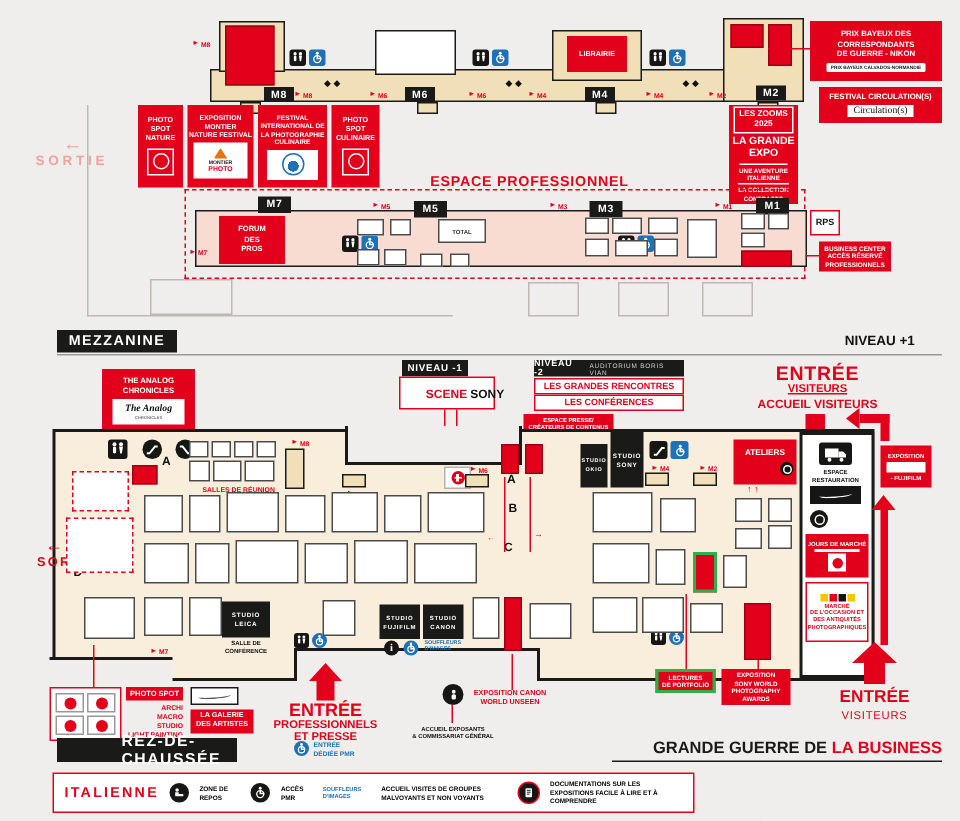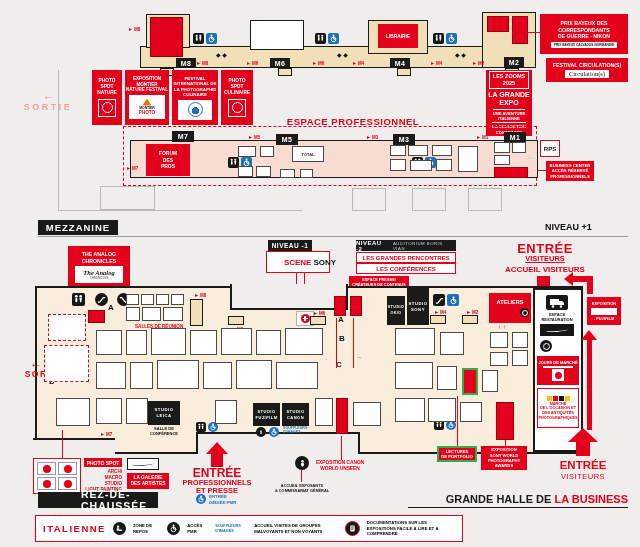--- a/index.html
+++ b/index.html
@@ -268,21 +268,21 @@
     </div>
   <div class="abs rline" style="left:537px;top:170px;width:9px;height:1px;"></div>
   <div class="abs rb flexc" style="left:546px;top:161px;width:48px;height:20px;font-size:4.3px;line-height:1.3;">
     <span>BUSINESS CENTER</span>
       <span>ACCÈS RÉSERVÉ</span>
       <span>PROFESSIONNELS</span>
   </div>
 
   <div class="abs tag" style="left:38px;top:220px;width:80px;height:15px;font-size:9.5px;letter-spacing:1px;">MEZZANINE</div>
   <div class="abs" style="left:38px;top:236px;width:590px;height:1px;background:#9a9a98;"></div>
-  <div class="abs" style="left:545px;top:222px;width:83px;text-align:left;font-weight:700;font-size:9px;color:#111;">NIVEAU +1</div>
+  <div class="abs" style="left:545px;top:222px;width:83px;text-align:center;font-weight:700;font-size:9px;color:#111;">NIVEAU +1</div>
 
   <div class="abs rb flexc" style="left:68px;top:246px;width:62px;height:42px;font-size:5.2px;line-height:1.3;">
     <span>THE ANALOG</span>
       <span>CHRONICLES</span>
     <span style="background:#fff;color:#111;width:48px;height:17px;margin-top:2px;display:flex;flex-direction:column;align-items:center;justify-content:center;">
       <span style="font-family:'Liberation Serif',serif;font-style:italic;font-size:6.5px;">The Analog</span>
       <span style="font-size:2.8px;color:#777;">CHRONICLES</span>
     </span>
   </div>
   <div class="abs rline" style="left:99px;top:288px;width:1px;height:23px;"></div>
@@ -606,21 +606,21 @@
   <div class="abs rline" style="left:505px;top:440px;width:1px;height:6px;"></div>
   <div class="abs rb flexc" style="left:481px;top:446px;width:46px;height:24px;font-size:4.2px;line-height:1.3;">
     <span>EXPOSITION</span>
       <span>SONY WORLD</span>
       <span>PHOTOGRAPHY</span>
       <span>AWARDS</span>
   </div>
 
   <div class="abs tag" style="left:38px;top:492px;width:120px;height:16px;font-size:10.5px;letter-spacing:1px;padding-left:43px;">REZ-DE-CHAUSSÉE</div>
   <div class="abs" style="left:408px;top:493px;width:220px;text-align:right;font-weight:700;font-size:11px;border-bottom:1.5px solid #1a1a18;padding-bottom:2px;color:#1a1a18;">
-    <span>GRANDE HALLE DE</span> <span class="redtxt">LA BUSINESS</span>
+    <span>GRANDE GUERRE DE</span> <span class="redtxt">LA BUSINESS</span>
   </div>
 
   <div class="abs" style="left:35px;top:515px;width:428px;height:27px;background:#fff;border:1.5px solid #e2001a;display:flex;align-items:center;gap:7px;padding:0 7px;">
     <span class="redtxt" style="font-size:9.5px;letter-spacing:1.5px;">ITALIENNE</span>
     <span class="iccirc" style="width:13px;height:13px;flex:none;">
       <svg class="svgic" width="9" height="9" viewBox="0 0 10 10">
           <circle cx="3.4" cy="3" r="1.3" fill="#fff"></circle>
           <path d="M2 4.6v3h6v-1.6H4.6V4.6z" fill="#fff"></path>
         </svg>
     </span>

